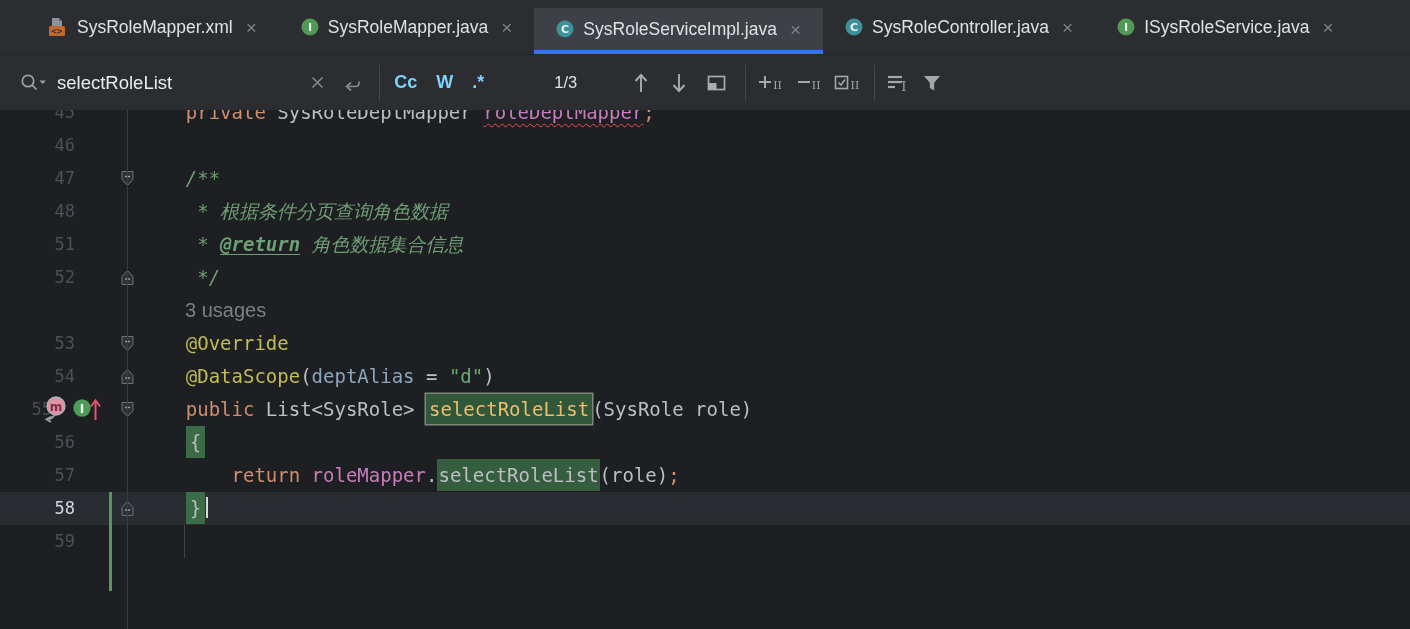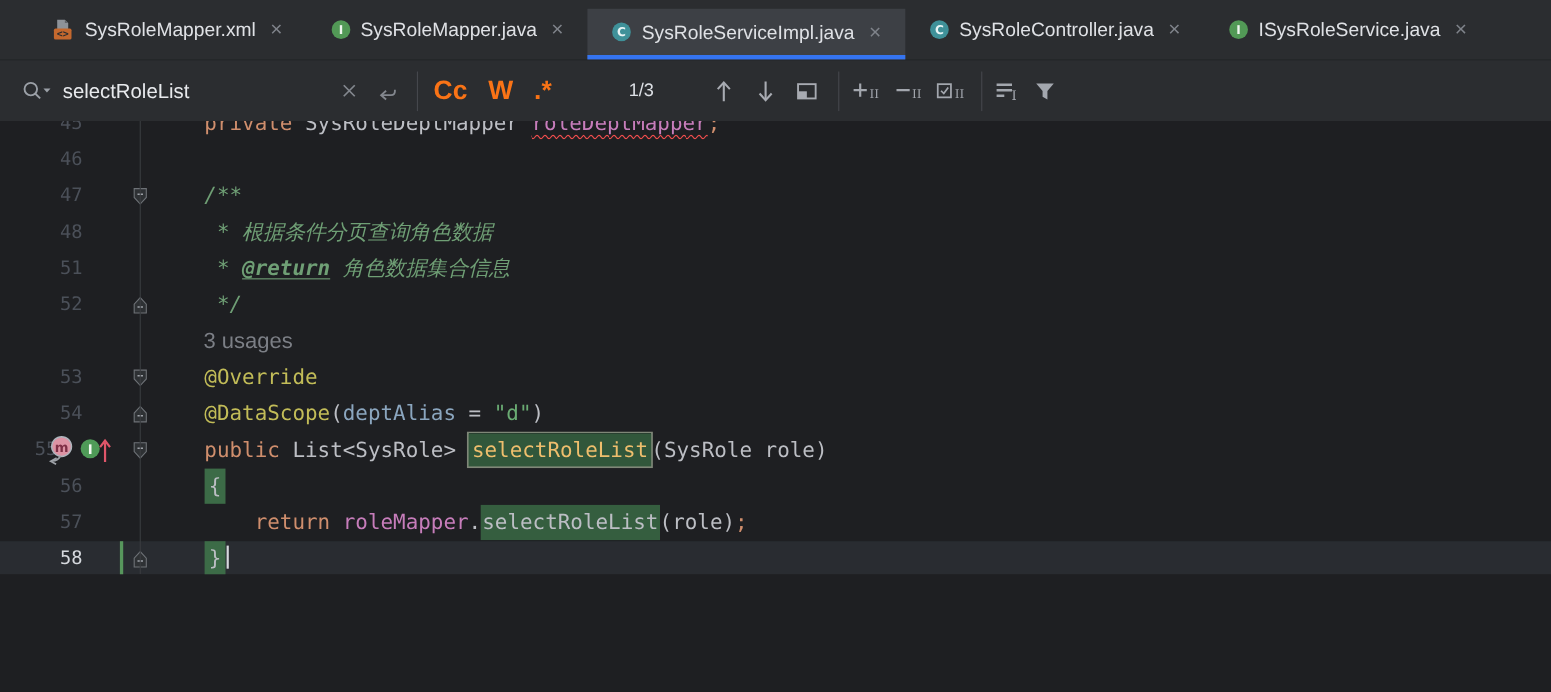--- a/index.html
+++ b/index.html
@@ -9,27 +9,27 @@
   .tabbar{height:54px;background:#2b2d30;display:flex;align-items:flex-end;padding-left:26px;box-sizing:border-box;}
   .tab{display:flex;align-items:center;gap:9px;padding:0 22px;height:54px;color:#dfe1e5;font-size:17.5px;cursor:default;box-sizing:border-box;}
   .tab.active{height:46px;background:#3d4045;border-bottom:4px solid #3574f0;}
   .tclose{color:#7f838a;font-size:19px;margin-left:4px;line-height:1;}
   .ticon{display:flex;align-items:center;}
 
   
   .searchbar{height:56px;background:#2b2d30;border-top:1px solid #242628;display:flex;align-items:center;box-sizing:border-box;color:#9da1a8;}
   .searchbar .query{color:#e8eaed;font-size:18.5px;margin-left:10px;}
   .sbtn{background:none;border:none;padding:0;display:flex;align-items:center;color:#9da1a8;cursor:default;}
-  .stoggle{background:none;border:none;padding:0;color:#f97316;font-size:24px;font-weight:600;cursor:default;font-family:inherit;}
+  .stoggle{background:none;border:none;padding:0;color:#7dd3fc;font-size:18px;font-weight:600;cursor:default;font-family:inherit;}
   .ssep{width:1px;height:36px;background:#45474c;}
   .matchcount{color:#dde0e5;font-size:16.5px;}
   .subII{font-family:"DejaVu Serif",serif;font-size:11px;color:#a3a7ae;margin-left:1px;align-self:flex-end;line-height:1;}
 
   
-  .editor{position:relative;height:412px;overflow:hidden;background:#1e1f22;
+  .editor{position:relative;height:519px;overflow:hidden;background:#1e1f22;
           font-family:"DejaVu Sans Mono","Liberation Mono",monospace;font-size:19px;}
   .gutterline{position:absolute;left:127px;top:0;bottom:0;width:1px;background:#3a3c40;z-index:2;pointer-events:none;}
   .changebar{position:absolute;left:109px;top:382px;width:3px;height:99px;background:#57965c;z-index:2;pointer-events:none;}
   .indentguide{position:absolute;left:184px;top:415px;width:1px;height:33px;background:#3f4246;z-index:2;pointer-events:none;}
   .lines{margin-top:-14px;position:relative;z-index:1;}
   .line{display:flex;height:33px;line-height:33px;white-space:pre;}
   .line.current{background:#292c31;}
   .gutter{width:140px;flex:none;position:relative;}
   .num{position:absolute;right:65px;top:0;color:#4b5059;font-size:17px;}
   .num.shift{right:88px;}

